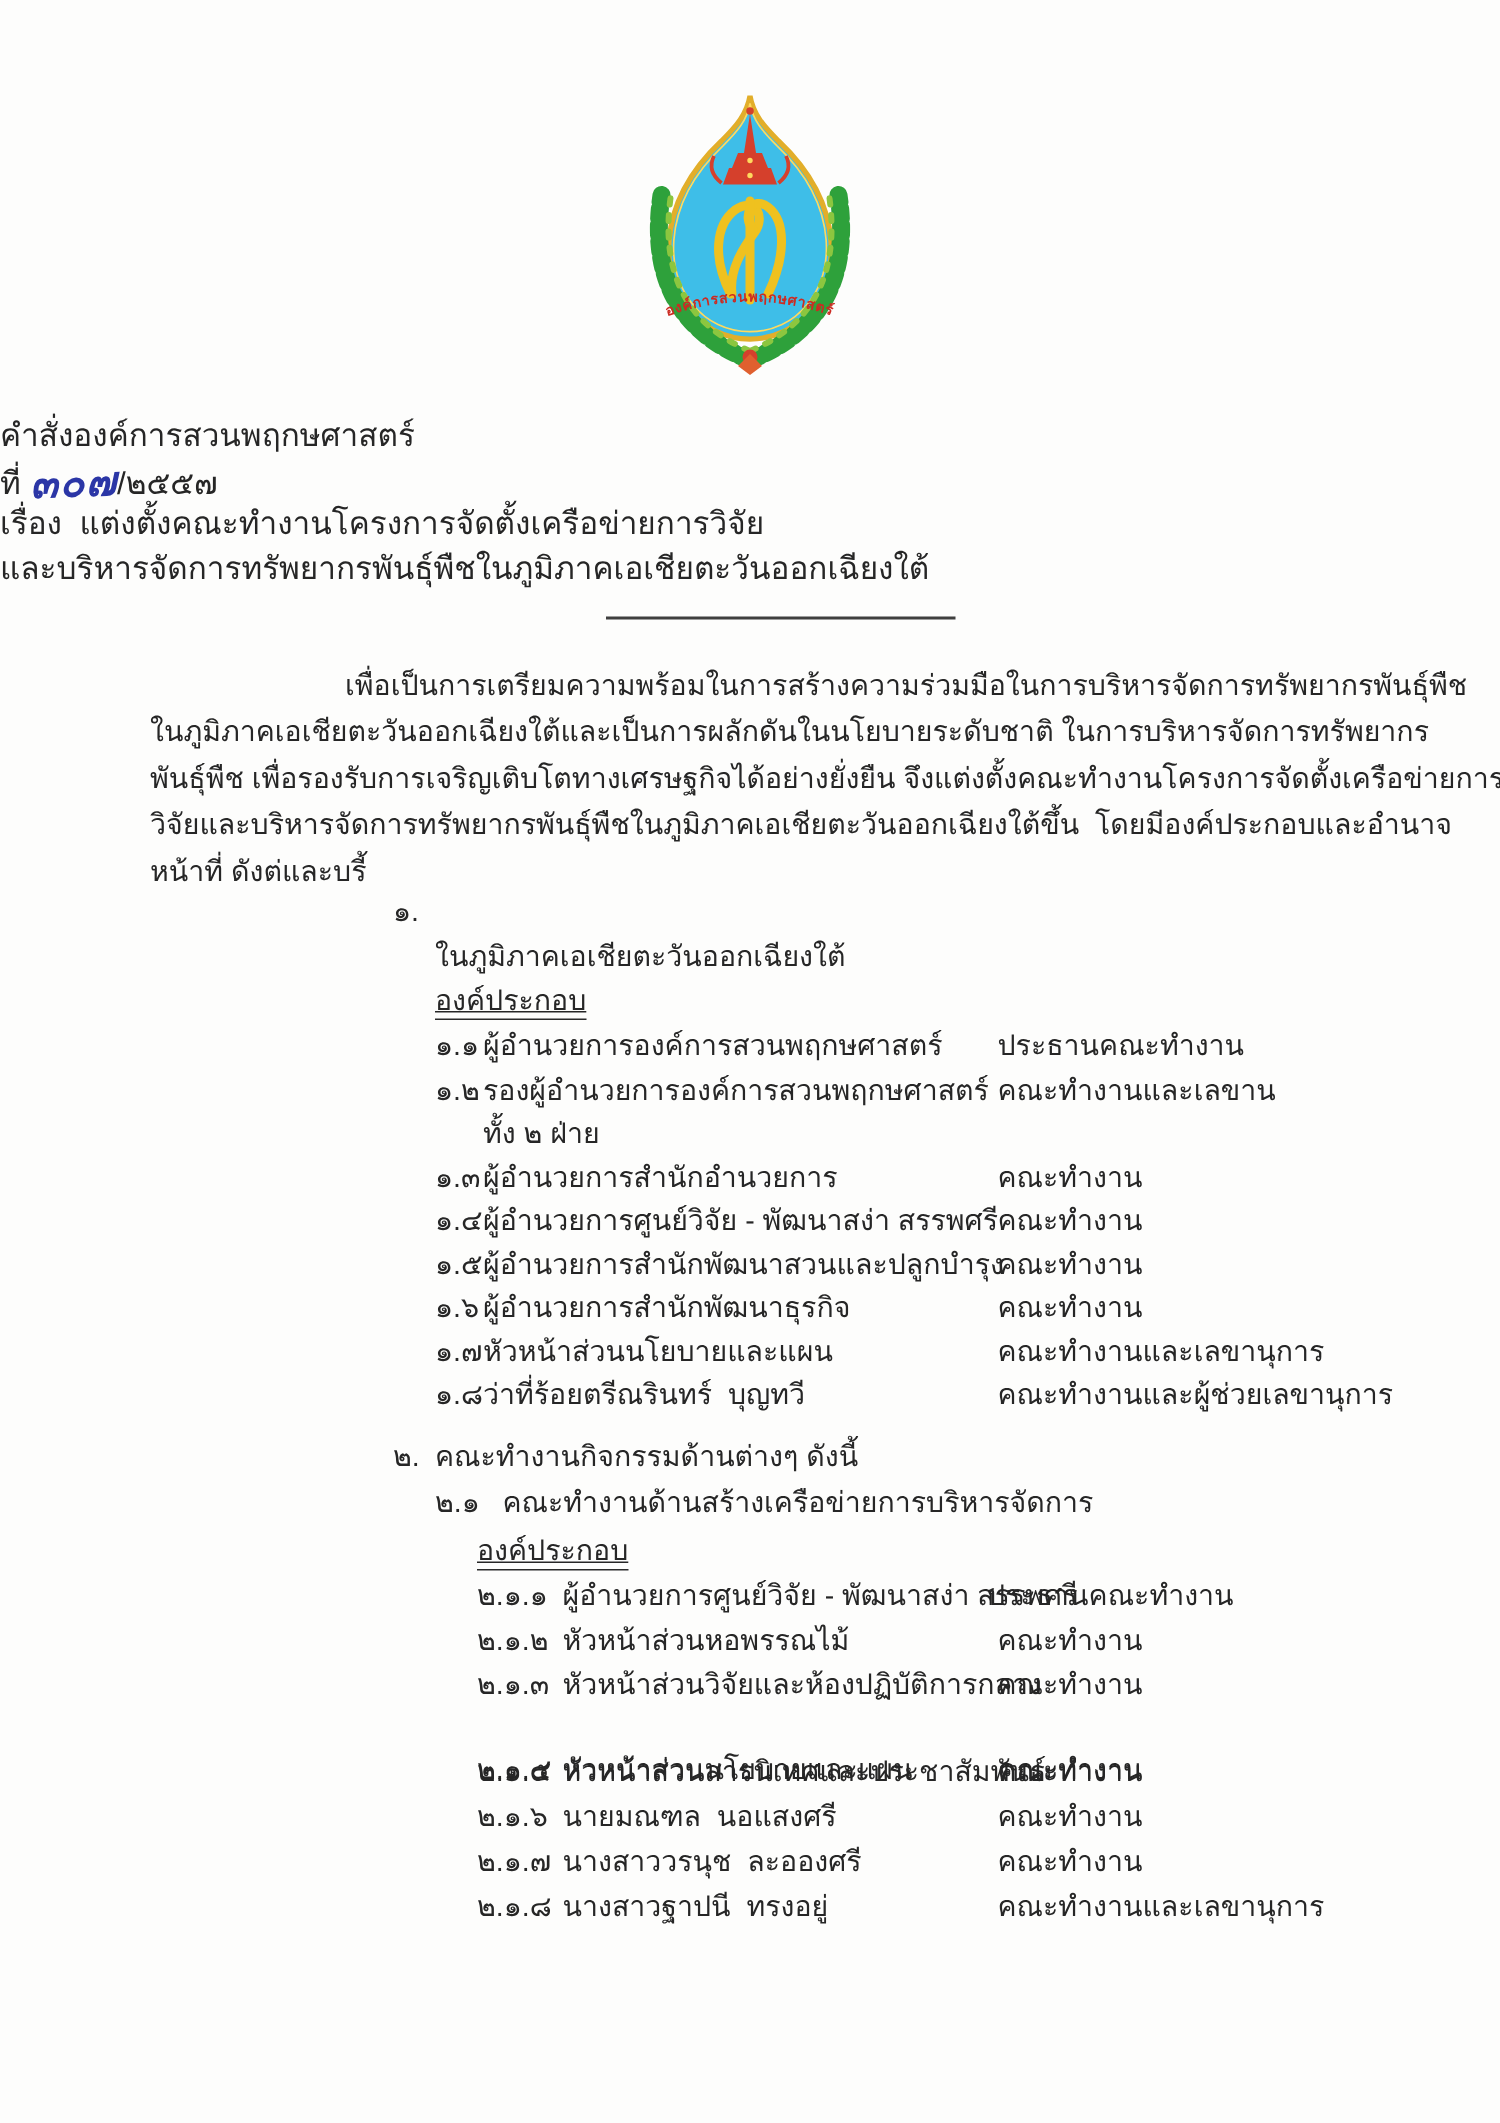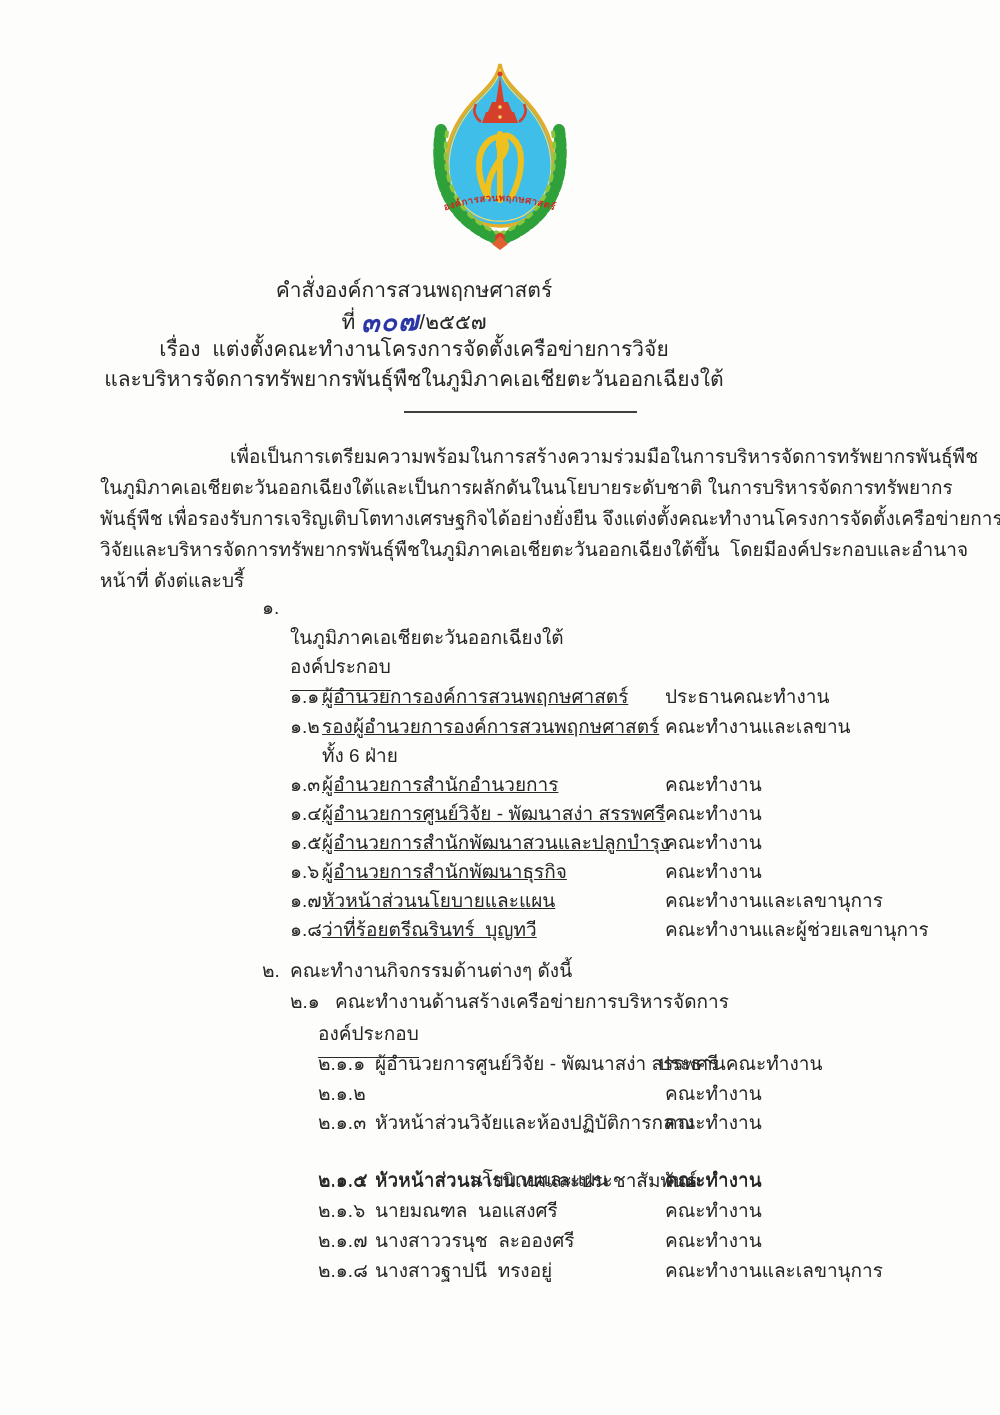--- a/index.html
+++ b/index.html
@@ -6,38 +6,38 @@
   .page{
     position:relative;
     width:1000px;height:1415px;
     margin:0 auto;
     background:#fdfdfc;
     overflow:hidden;
     font-family:"Liberation Sans","DejaVu Sans",sans-serif;
     color:#262626;
   }
   .abs{position:absolute;white-space:pre;}
-  .center{left:0;width:828px;text-align:center;}
+  .center{left:0;width:828px;text-align:left;}
   .t21{font-size:21px;}
   .t19{font-size:19px;}
   .hand{
     color:#2b36a6;
     font-size:27px;
     font-style:italic;
     font-weight:bold;
     display:inline-block;
     transform:rotate(-2deg);
     letter-spacing:1px;
     vertical-align:-2px;
   }
-  .underline{border-bottom:1.6px solid #2a2a2a;padding-bottom:13px;}
+  .underline{border-bottom:1.6px solid #2a2a2a;padding-bottom:1px;text-decoration:underline;}
   .divider{position:absolute;left:404px;top:411px;width:233px;height:2px;background:#3f3f3f;}
   .row{position:absolute;left:0;width:1000px;height:26px;}
   .row .num1{position:absolute;left:290px;white-space:pre;}
-  .row .name1{position:absolute;left:322px;white-space:pre;text-decoration:underline;}
+  .row .name1{position:absolute;left:322px;white-space:pre;}
   .row .num2{position:absolute;left:318px;white-space:pre;}
   .row .name2{position:absolute;left:375px;white-space:pre;}
   .row .role{position:absolute;left:665px;white-space:pre;}
   .row .role21{position:absolute;left:658px;white-space:pre;}
   .logo{position:absolute;left:415px;top:60px;width:170px;height:200px;}
 </style>
 </head>
 <body>
 
 <div class="page">
@@ -105,21 +105,21 @@
   <div class="row t19" style="top:681px">
     <span class="num1">๑.๑</span>
     <span class="name1">ผู้อำนวยการองค์การสวนพฤกษศาสตร์</span>
     <span class="role">ประธานคณะทำงาน</span>
   </div>
   <div class="row t19" style="top:711px">
     <span class="num1">๑.๒</span>
     <span class="name1">รองผู้อำนวยการองค์การสวนพฤกษศาสตร์</span>
     <span class="role">คณะทำงานและเลขาน</span>
   </div>
-  <div class="abs t19" style="left:322px;top:740px">ทั้ง 6 ฝ่าย</div>
+  <div class="abs t19" style="left:322px;top:740px">ทั้ง ๒ ฝ่าย</div>
   <div class="row t19" style="top:769px">
     <span class="num1">๑.๓</span>
     <span class="name1">ผู้อำนวยการสำนักอำนวยการ</span>
     <span class="role">คณะทำงาน</span>
   </div>
   <div class="row t19" style="top:798px">
     <span class="num1">๑.๔</span>
     <span class="name1">ผู้อำนวยการศูนย์วิจัย - พัฒนาสง่า สรรพศรี</span>
     <span class="role">คณะทำงาน</span>
   </div>
@@ -154,20 +154,21 @@
   </div>
   <div class="abs t19" style="left:318px;top:1018px"><span class="underline">องค์ประกอบ</span></div>
 
   <div class="row t19" style="top:1048px">
     <span class="num2">๒.๑.๑</span>
     <span class="name2">ผู้อำนวยการศูนย์วิจัย - พัฒนาสง่า สรรพศรี</span>
     <span class="role21">ประธานคณะทำงาน</span>
   </div>
   <div class="row t19" style="top:1078px">
     <span class="num2">๒.๑.๒</span>
+    <span class="name2">หัวหน้าส่วนหอพรรณไม้</span>
     <span class="role">คณะทำงาน</span>
   </div>
   <div class="row t19" style="top:1107px">
     <span class="num2">๒.๑.๓</span>
     <span class="name2">หัวหน้าส่วนวิจัยและห้องปฏิบัติการกลาง</span>
     <span class="role">คณะทำงาน</span>
   </div>
   <div class="row t19" style="top:1164px">
     <span class="num2">๒.๑.๔</span>
     <span class="name2">หัวหน้าส่วนนโยบายและแผน</span>

